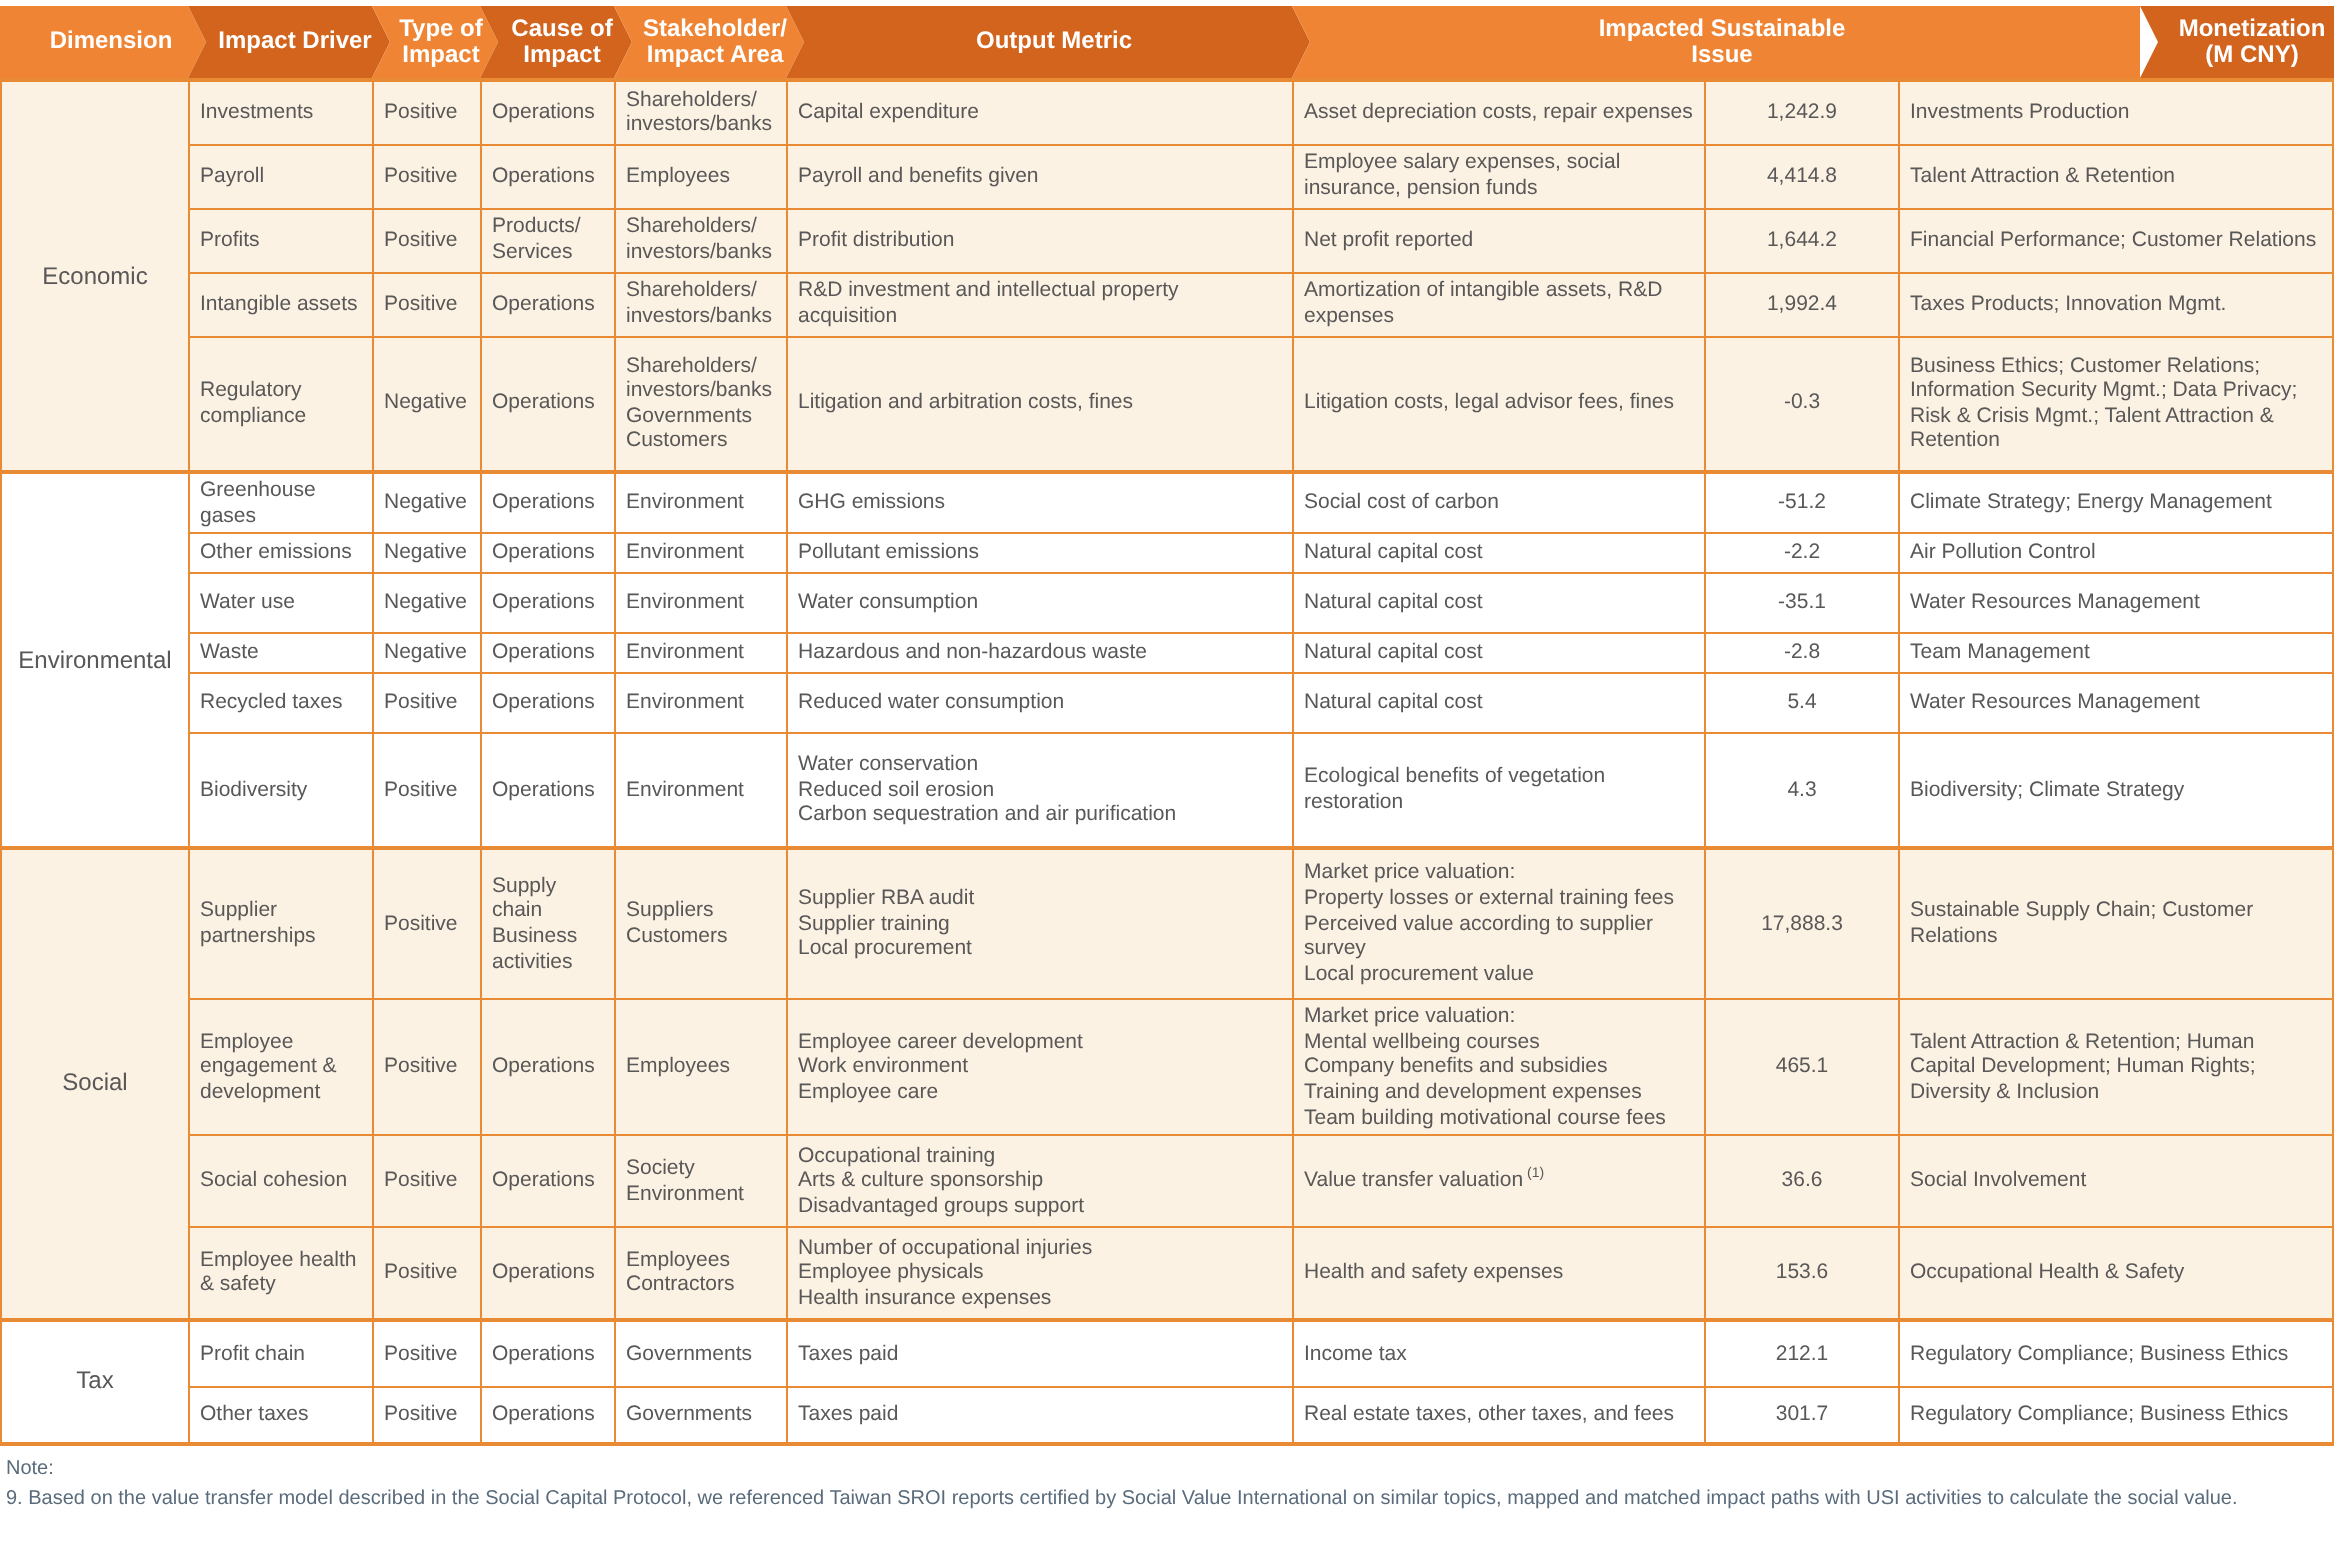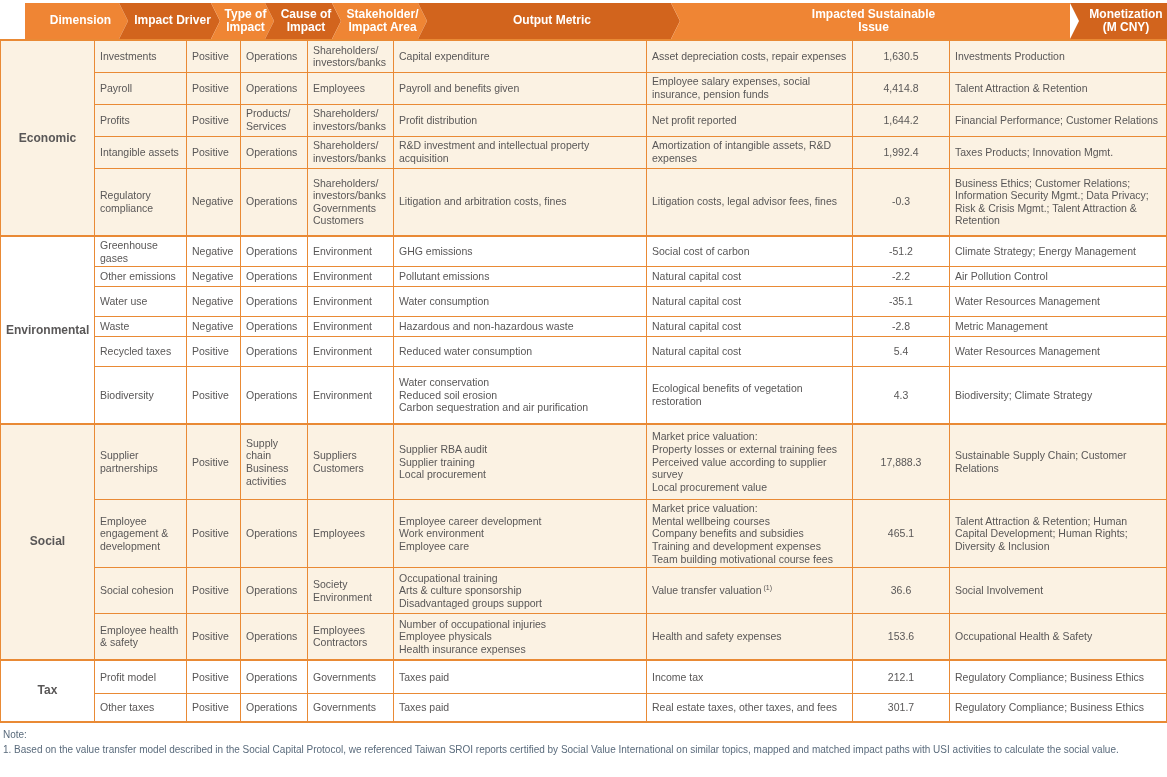--- a/index.html
+++ b/index.html
@@ -15,29 +15,29 @@
   body{width:1167px;font-family:"Liberation Sans",sans-serif;color:var(--text);}
   
   .hdr{display:flex;margin-top:3px;height:36px;}
   .seg{
     position:relative;display:flex;align-items:center;justify-content:center;
     color:#fff;font-weight:bold;font-size:12px;line-height:1.12;text-align:center;
     white-space:pre-line;box-sizing:border-box;padding:0 4px 0 10px;
   }
   .seg.dark{background:var(--header-dark);}
   .seg.light{background:var(--header-light);}
-  .seg.first{clip-path:polygon(0 0,calc(100% - 9px) 0,100% 50%,calc(100% - 9px) 100%,0 100%);padding-left:12px;margin-left:25px;}
+  .seg.first{clip-path:polygon(0 0,calc(100% - 9px) 0,100% 50%,calc(100% - 9px) 100%,0 100%);padding-left:12px;}
   .seg.mid{clip-path:polygon(0 0,calc(100% - 9px) 0,100% 50%,calc(100% - 9px) 100%,0 100%,9px 50%);}
   .seg.last{clip-path:polygon(0 0,100% 0,100% 100%,0 100%,9px 50%);}
   
   table{border-collapse:collapse;table-layout:fixed;width:1167px;font-size:10.5px;
         border-bottom:2px solid var(--border);}
   td{border:1px solid var(--border);padding:2px 5px;vertical-align:middle;
      white-space:pre-line;line-height:1.2;overflow:hidden;}
-  td.dim{font-weight:bold;font-size:12px;text-align:center;}
+  td.dim{font-weight:normal;font-size:12px;text-align:center;}
   td.money{text-align:center;}
   tr.cream td{background:var(--row-cream);}
   tr.white td{background:var(--row-white);}
   tr.sec-top td{border-top:2px solid var(--border);}
   sup{font-size:7px;line-height:0;}
   
   .note{margin:5px 6px 0 3px;font-size:10px;color:var(--note);line-height:1.4;}
   .note-item{padding-left:11px;text-indent:-11px;margin-top:1px;}
 </style>
 </head>
@@ -74,21 +74,21 @@
   <tbody id="tbody">
       <tr class="cream sec-top" style="height: 32px;">
         <td class="dim" rowspan="5">Economic</td>
         <td>Investments</td>
         <td>Positive</td>
         <td>Operations</td>
         <td>Shareholders/
 investors/banks</td>
         <td>Capital expenditure</td>
         <td>Asset depreciation costs, repair expenses</td>
-        <td class="money">1,630.5</td>
+        <td class="money">1,242.9</td>
         <td>Investments Production</td>
       </tr>
       <tr class="cream" style="height: 32px;">
         <td>Payroll</td>
         <td>Positive</td>
         <td>Operations</td>
         <td>Employees</td>
         <td>Payroll and benefits given</td>
         <td>Employee salary expenses, social insurance, pension funds</td>
         <td class="money">4,414.8</td>
@@ -162,21 +162,21 @@
         <td>Water Resources Management</td>
       </tr>
       <tr class="white" style="height: 20px;">
         <td>Waste</td>
         <td>Negative</td>
         <td>Operations</td>
         <td>Environment</td>
         <td>Hazardous and non-hazardous waste</td>
         <td>Natural capital cost</td>
         <td class="money">-2.8</td>
-        <td>Metric Management</td>
+        <td>Team Management</td>
       </tr>
       <tr class="white" style="height: 30px;">
         <td>Recycled taxes</td>
         <td>Positive</td>
         <td>Operations</td>
         <td>Environment</td>
         <td>Reduced water consumption</td>
         <td>Natural capital cost</td>
         <td class="money">5.4</td>
         <td>Water Resources Management</td>
@@ -248,21 +248,21 @@
 Contractors</td>
         <td>Number of occupational injuries
 Employee physicals
 Health insurance expenses</td>
         <td>Health and safety expenses</td>
         <td class="money">153.6</td>
         <td>Occupational Health &amp; Safety</td>
       </tr>
       <tr class="white sec-top" style="height: 34px;">
         <td class="dim" rowspan="2">Tax</td>
-        <td>Profit model</td>
+        <td>Profit chain</td>
         <td>Positive</td>
         <td>Operations</td>
         <td>Governments</td>
         <td>Taxes paid</td>
         <td>Income tax</td>
         <td class="money">212.1</td>
         <td>Regulatory Compliance; Business Ethics</td>
       </tr>
       <tr class="white" style="height: 28px;">
         <td>Other taxes</td>
@@ -272,14 +272,14 @@
         <td>Taxes paid</td>
         <td>Real estate taxes, other taxes, and fees</td>
         <td class="money">301.7</td>
         <td>Regulatory Compliance; Business Ethics</td>
       </tr>
     </tbody>
 </table>
 
 <div class="note">
   <div>Note:</div>
-  <div class="note-item">1. Based on the value transfer model described in the Social Capital Protocol, we referenced Taiwan SROI reports certified by Social Value International on similar topics, mapped and matched impact paths with USI activities to calculate the social value.</div>
+  <div class="note-item">9. Based on the value transfer model described in the Social Capital Protocol, we referenced Taiwan SROI reports certified by Social Value International on similar topics, mapped and matched impact paths with USI activities to calculate the social value.</div>
 </div>
 
 </body></html>

